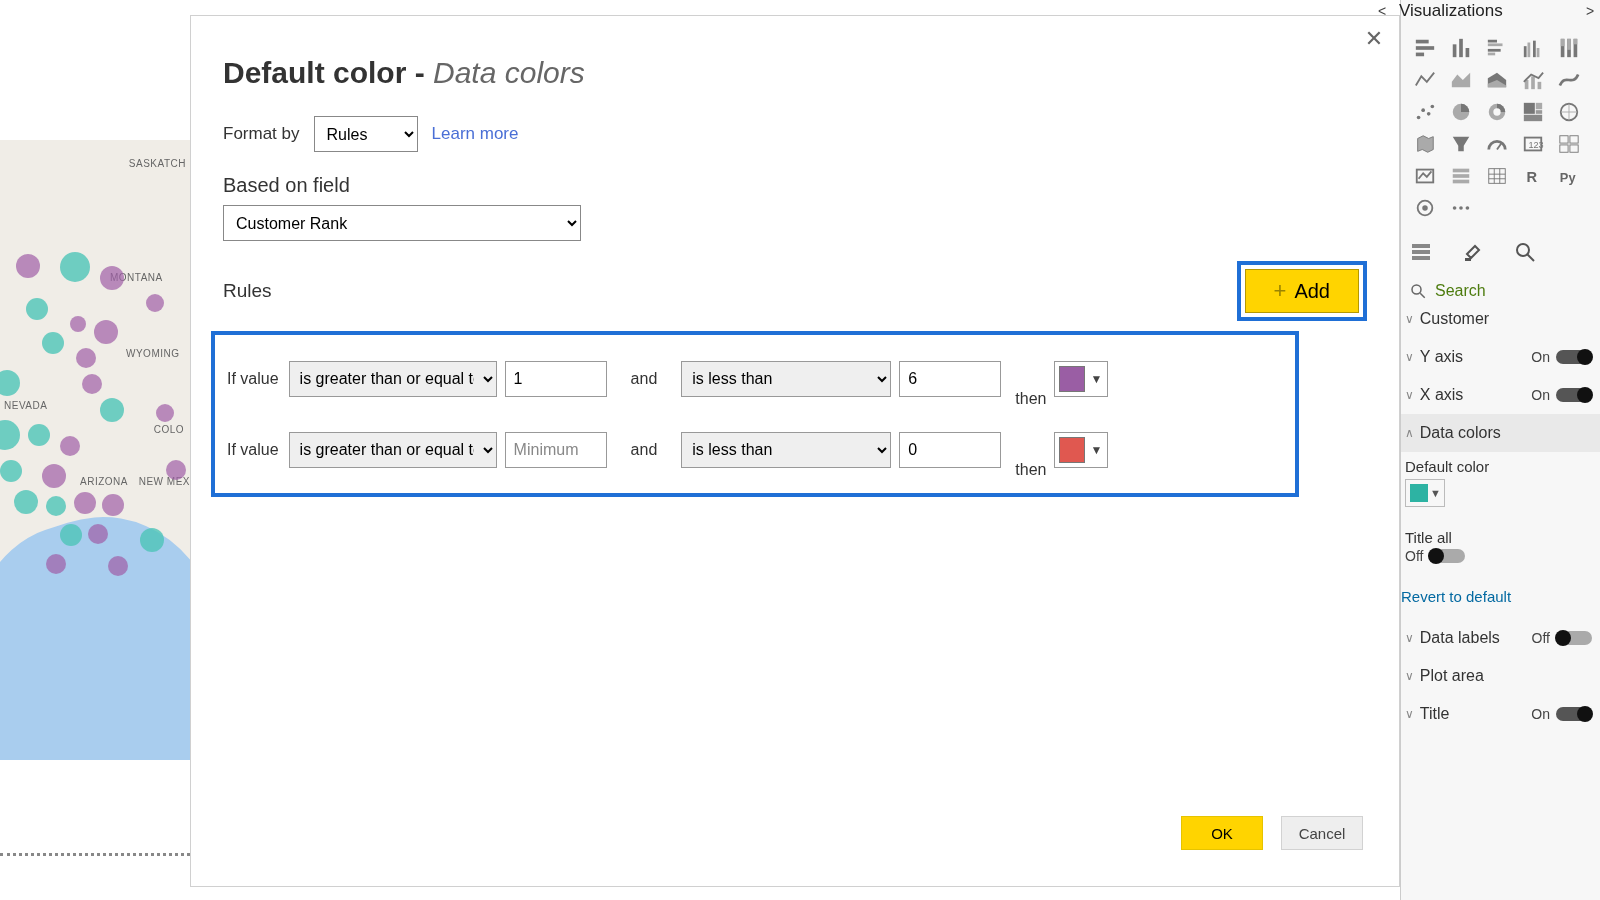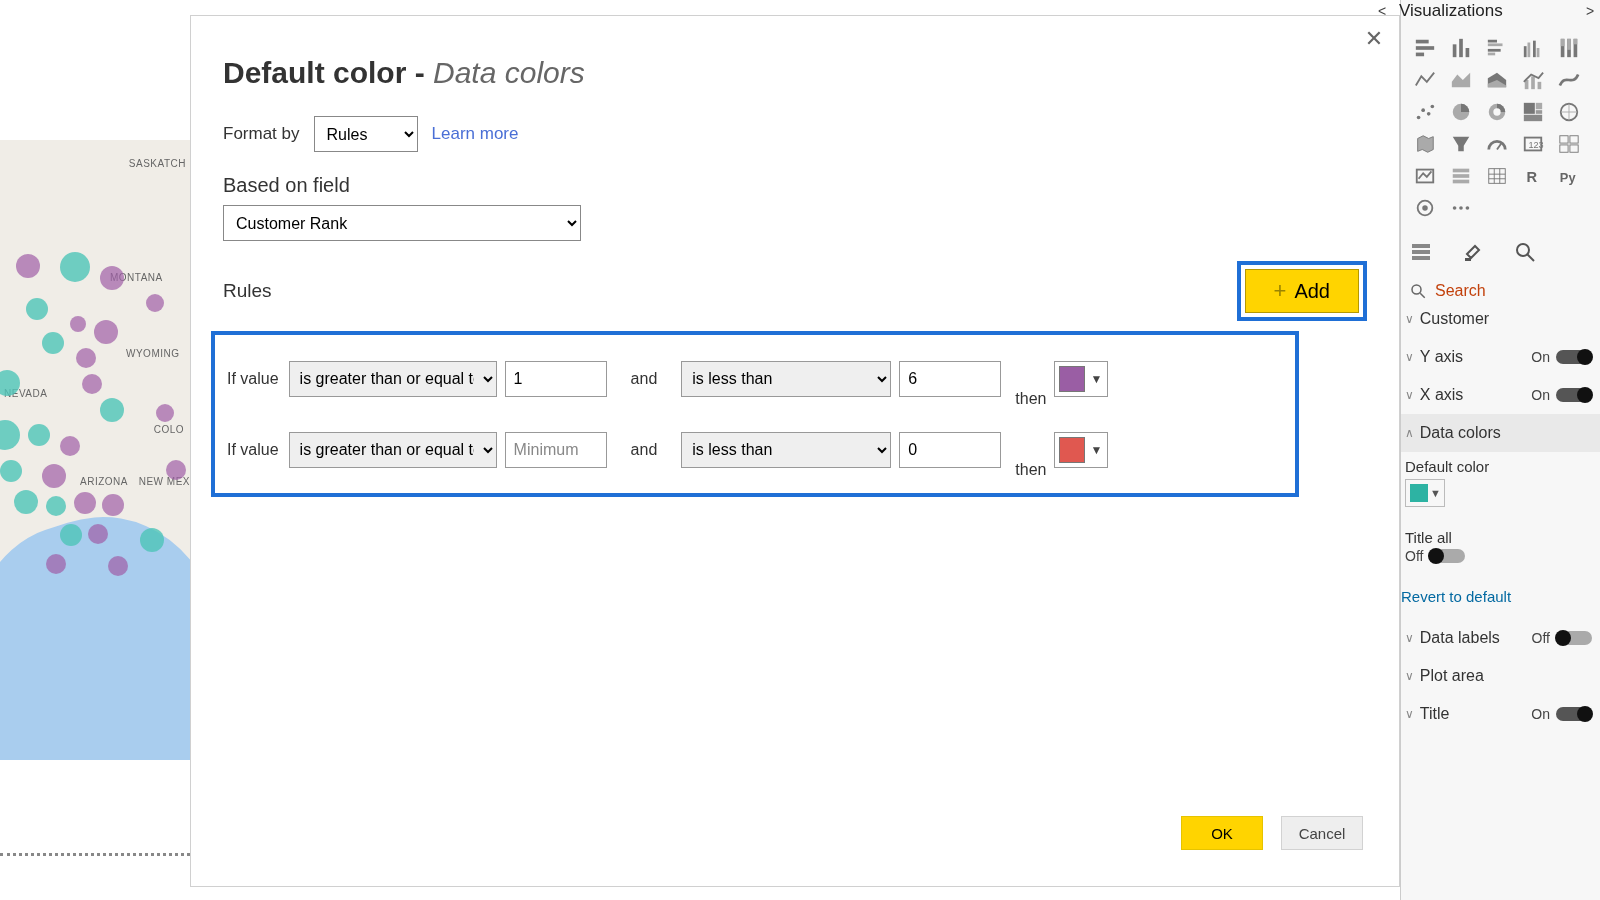--- a/index.html
+++ b/index.html
@@ -92,21 +92,21 @@
 
   .vis-grid { display:grid; grid-template-columns: repeat(5, 32px); gap: 4px 4px; margin: 12px 0 0 8px; }
   .vis-ic { width:32px; height:28px; display:flex; align-items:center; justify-content:center; color:#555; }
   .vis-ic svg { width:24px; height:22px; }
 
   .vis-tabs { display:flex; gap: 28px; margin: 18px 0 0 8px; color:#555; }
   .vis-tabs svg { width:24px; height:24px; }
 
   .search-row { display:flex; align-items:center; gap:8px; margin:14px 0 0 8px; color:#555; }
   .search-row svg { width:18px; height:18px; }
-  .search-text { font-size:16px; color:#c2410c; }
+  .search-text { font-size:16px; color:#4d7c0f; }
 
   .opt-row { display:flex; justify-content:space-between; align-items:center; padding: 10px 8px 10px 4px; font-size:16px; color:#333; }
   .opt-row .caret-l { color:#888; font-size:12px; margin-right:6px; }
   .opt-left { display:flex; align-items:center; }
   .toggle { display:flex; align-items:center; gap:6px; font-size:14px; color:#444; }
   .tog-track { width:36px; height:14px; background:#555; border-radius:10px; position:relative; }
   .tog-knob { width:16px; height:16px; background:#111; border-radius:50%; position:absolute; top:-1px; }
   .ton .tog-knob { right:-1px; }
   .toff .tog-knob { left:-1px; }
   .toff .tog-track { background:#aaa; }
@@ -123,21 +123,21 @@
 </style>
 </head>
 <body>
 <div class="root">
 
 <div class="map-bg">
   <div class="map-water"></div>
   <span class="map-label" style="top:18px; right:4px;">SASKATCH</span>
   <span class="map-label" style="top:132px; left:110px;">MONTANA</span>
   <span class="map-label" style="top:208px; left:126px;">WYOMING</span>
-  <span class="map-label" style="top:248px; left:4px;">NEVADA</span>
+  <span class="map-label" style="top:260px; left:4px;">NEVADA</span>
   <span class="map-label" style="top:284px; right:6px;">COLO</span>
   <span class="map-label" style="top:336px; left:80px;">ARIZONA</span>
   <span class="map-label" style="top:336px; right:0;">NEW MEX</span>
 
   <div class="dot dotp" style="top:114px; left:16px; width:24px; height:24px;"></div>
   <div class="dot dott" style="top:112px; left:60px; width:30px; height:30px;"></div>
   <div class="dot dotp" style="top:126px; left:100px; width:24px; height:24px;"></div>
   <div class="dot dotp" style="top:154px; left:146px; width:18px; height:18px;"></div>
   <div class="dot dott" style="top:158px; left:26px; width:22px; height:22px;"></div>
   <div class="dot dotp" style="top:176px; left:70px; width:16px; height:16px;"></div>

